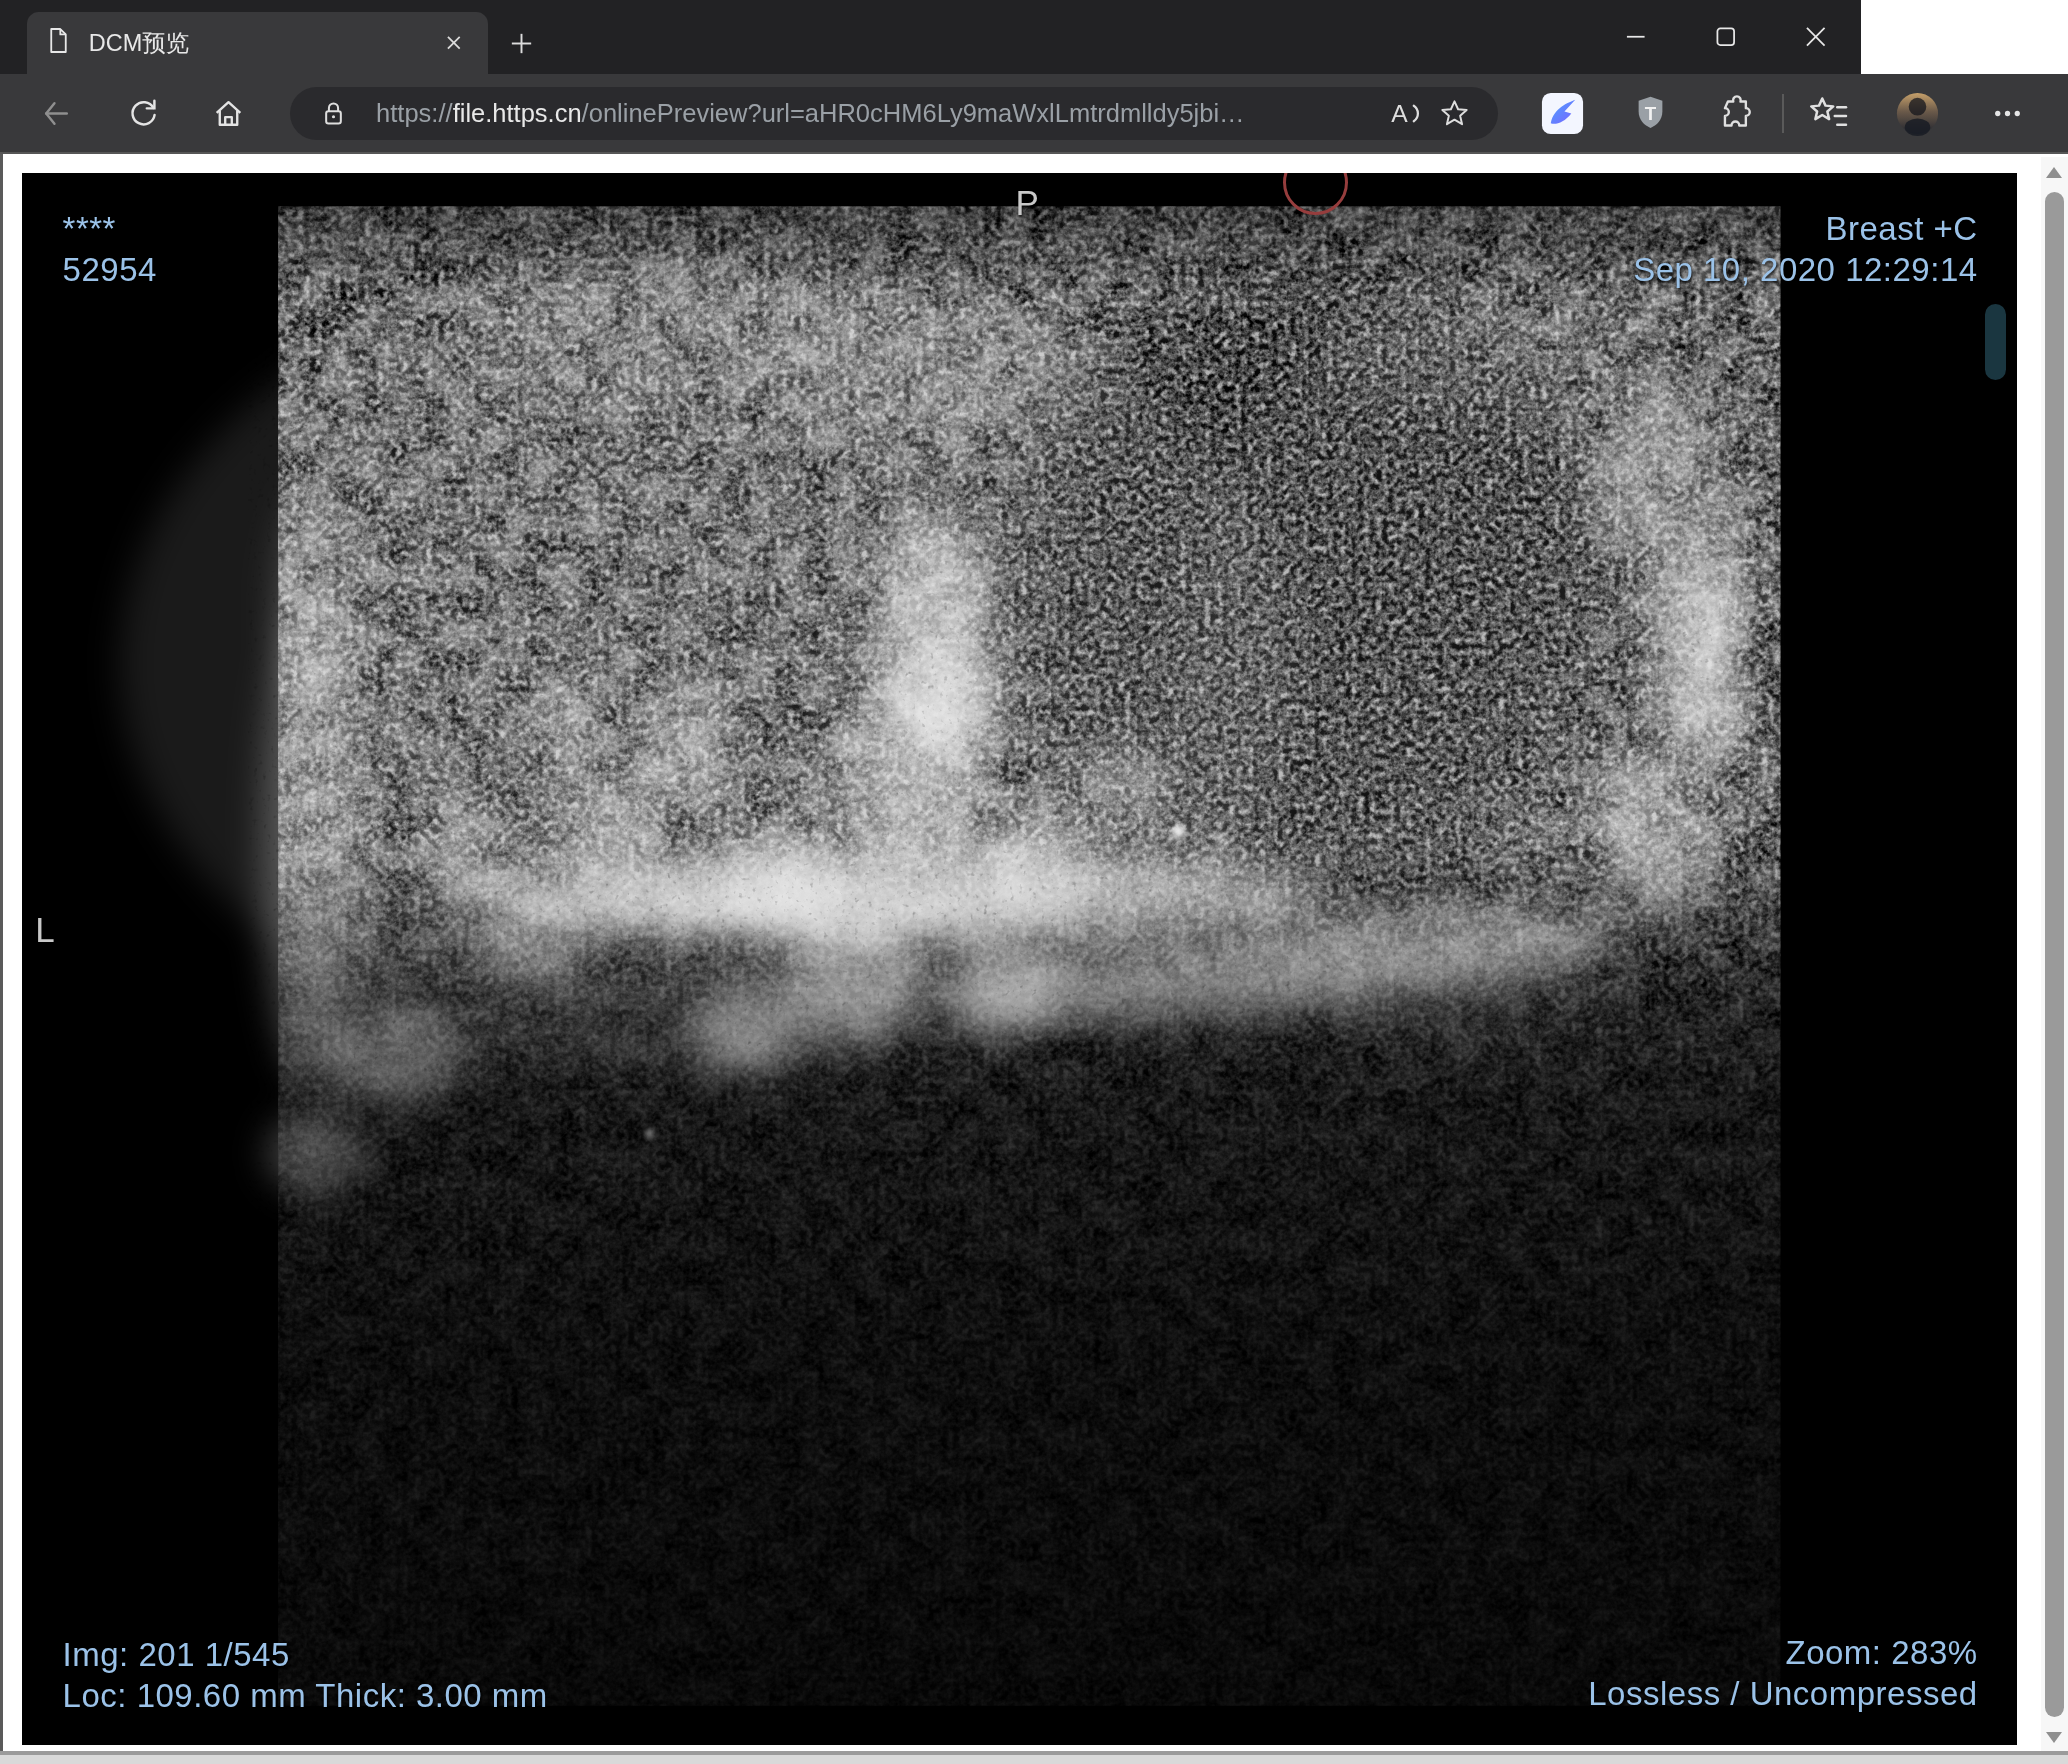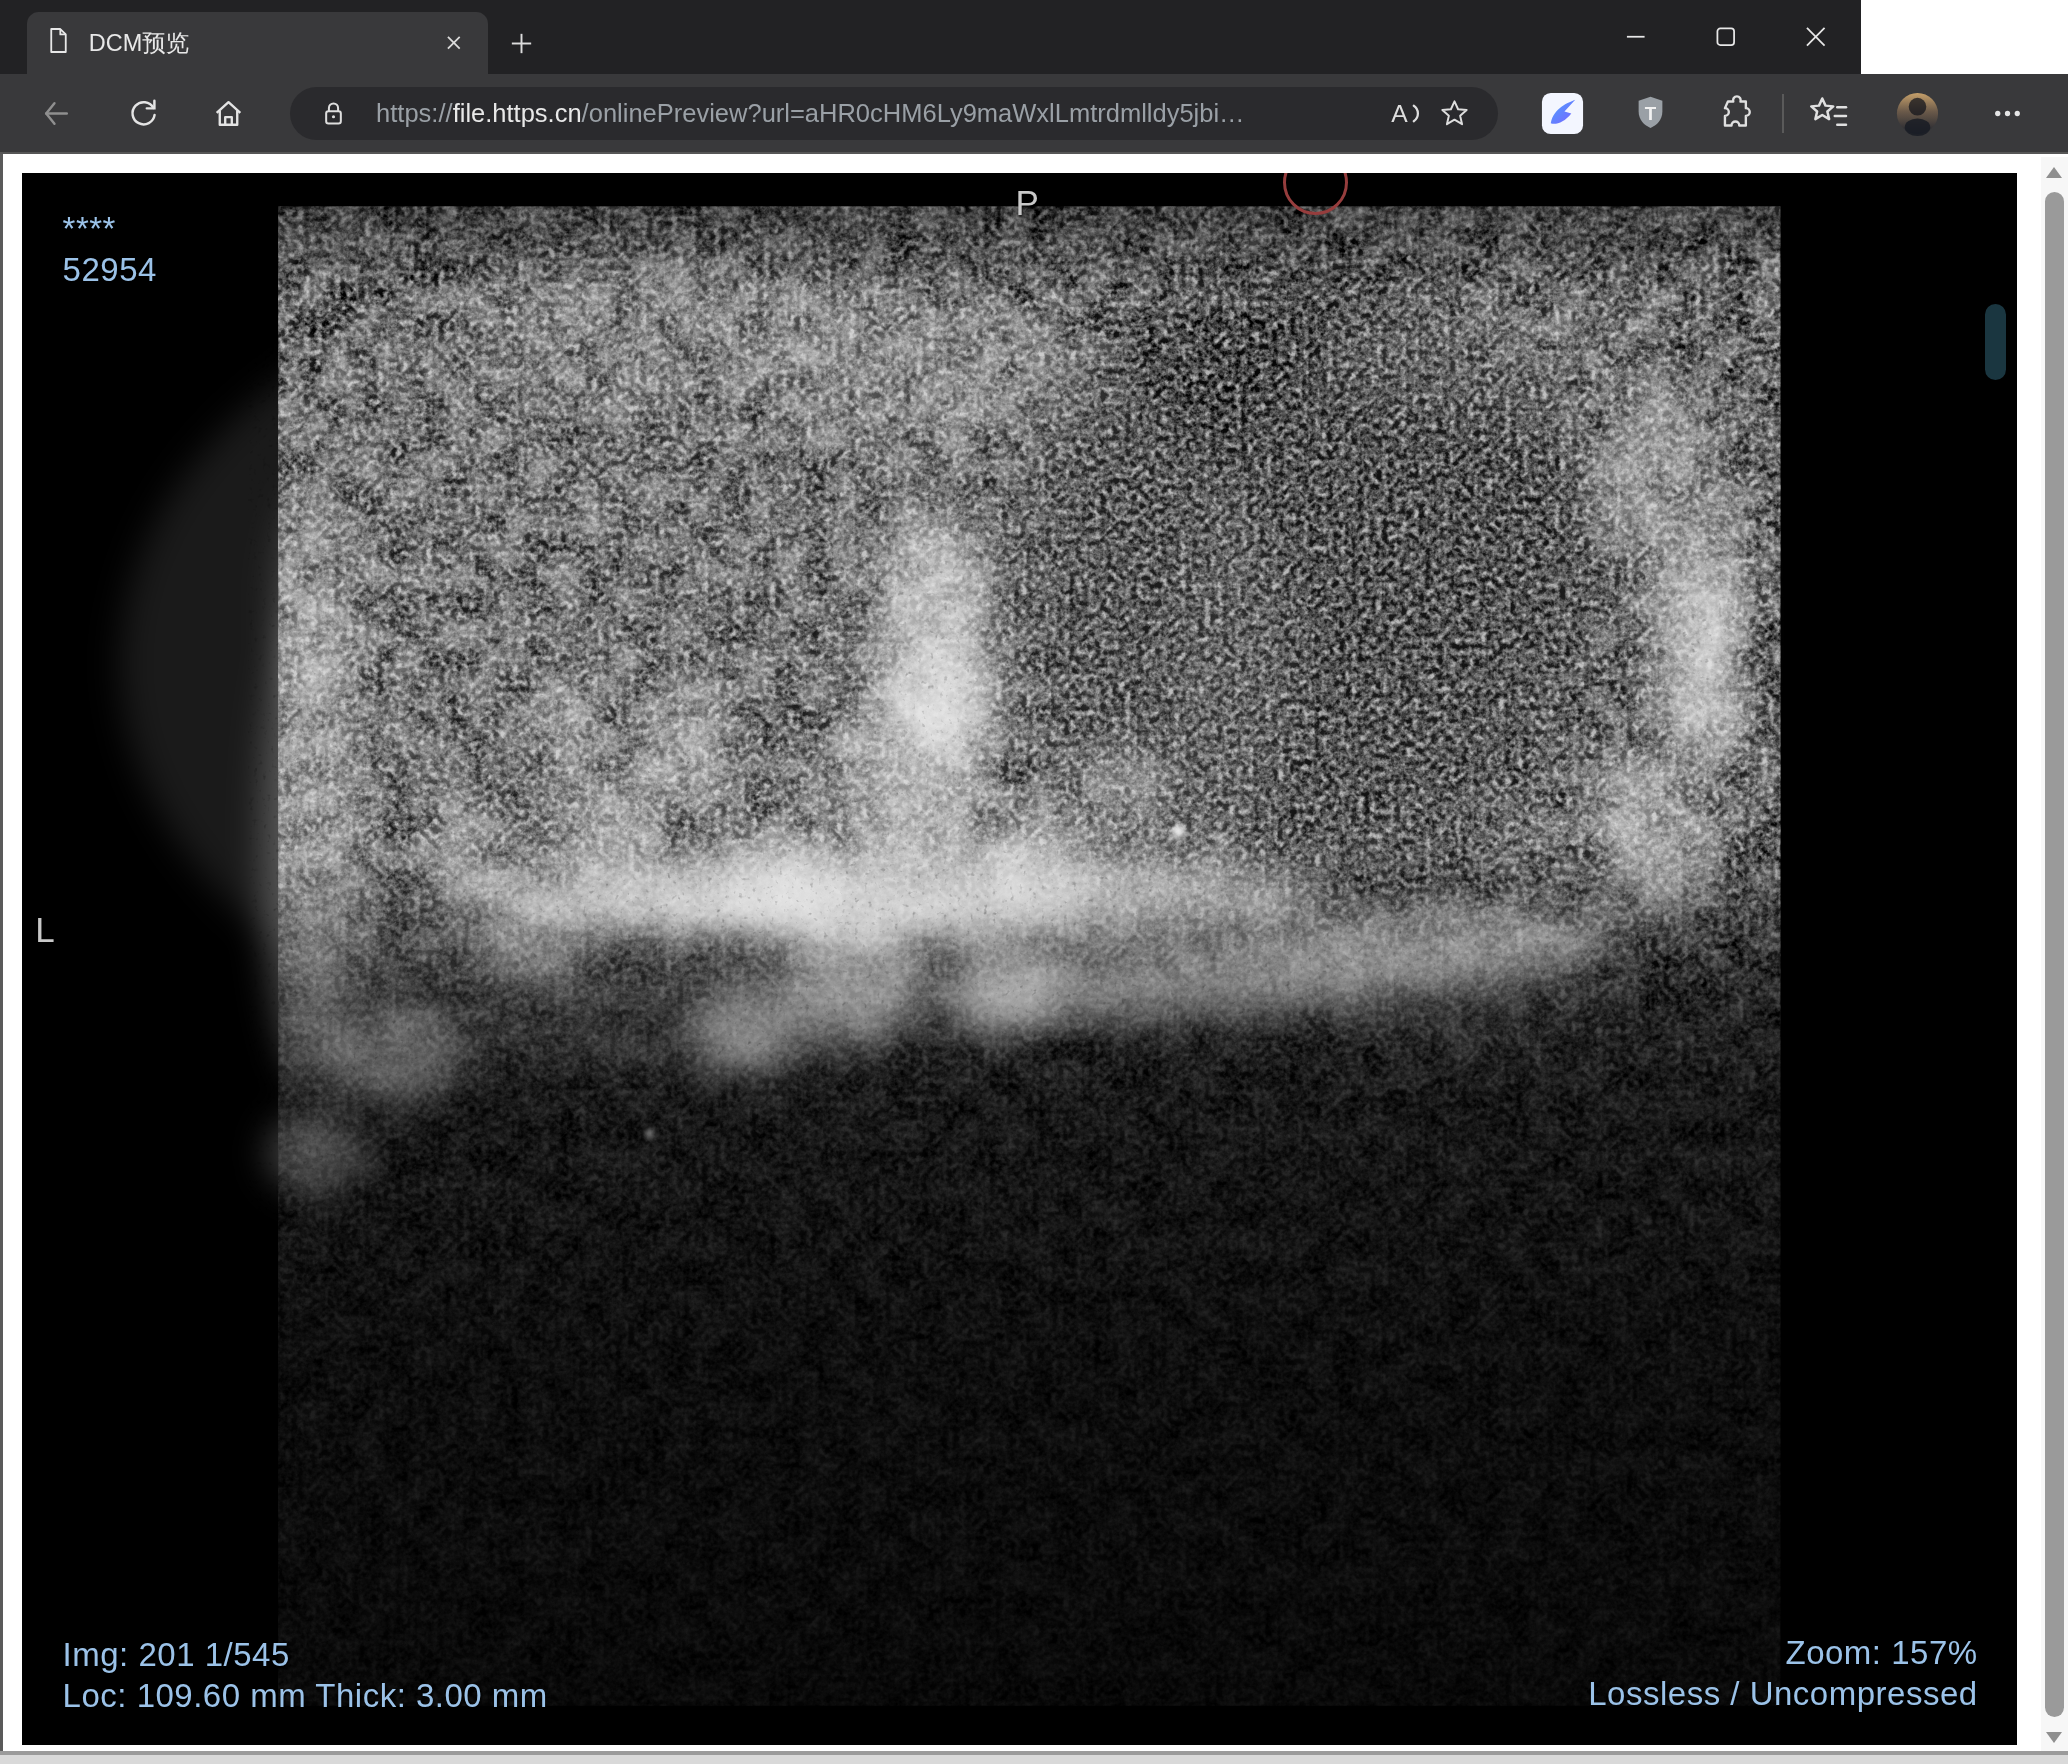--- a/index.html
+++ b/index.html
@@ -328,26 +328,30 @@
         <rect x="261" y="34" width="1533" height="1530" filter="url(#f-speck)" opacity="0.9"></rect>
       </g>
 
       <rect x="261" y="34" width="1533" height="1530" filter="url(#f-graind)" opacity="0.45"></rect>
     </svg>
 
     <div class="ov tl">
       <div>****</div>
       <div>52954</div>
     </div>
+    <div class="ov tr">
+      <div>Breast +C</div>
+      <div>Sep 10, 2020 12:29:14</div>
+    </div>
     <div class="ov bl">
       <div>Img: 201 1/545</div>
       <div>Loc: 109.60 mm Thick: 3.00 mm</div>
     </div>
     <div class="ov br">
-      <div>Zoom: 157%</div>
+      <div>Zoom: 283%</div>
       <div>Lossless / Uncompressed</div>
     </div>
     <div class="marker p">P</div>
     <div class="marker l">L</div>
     <div class="annot-circle"></div>
     <div class="viewer-scrollpill"></div>
   </div>
 
   <div class="scrollbar">
     <div class="sb-up"></div>

